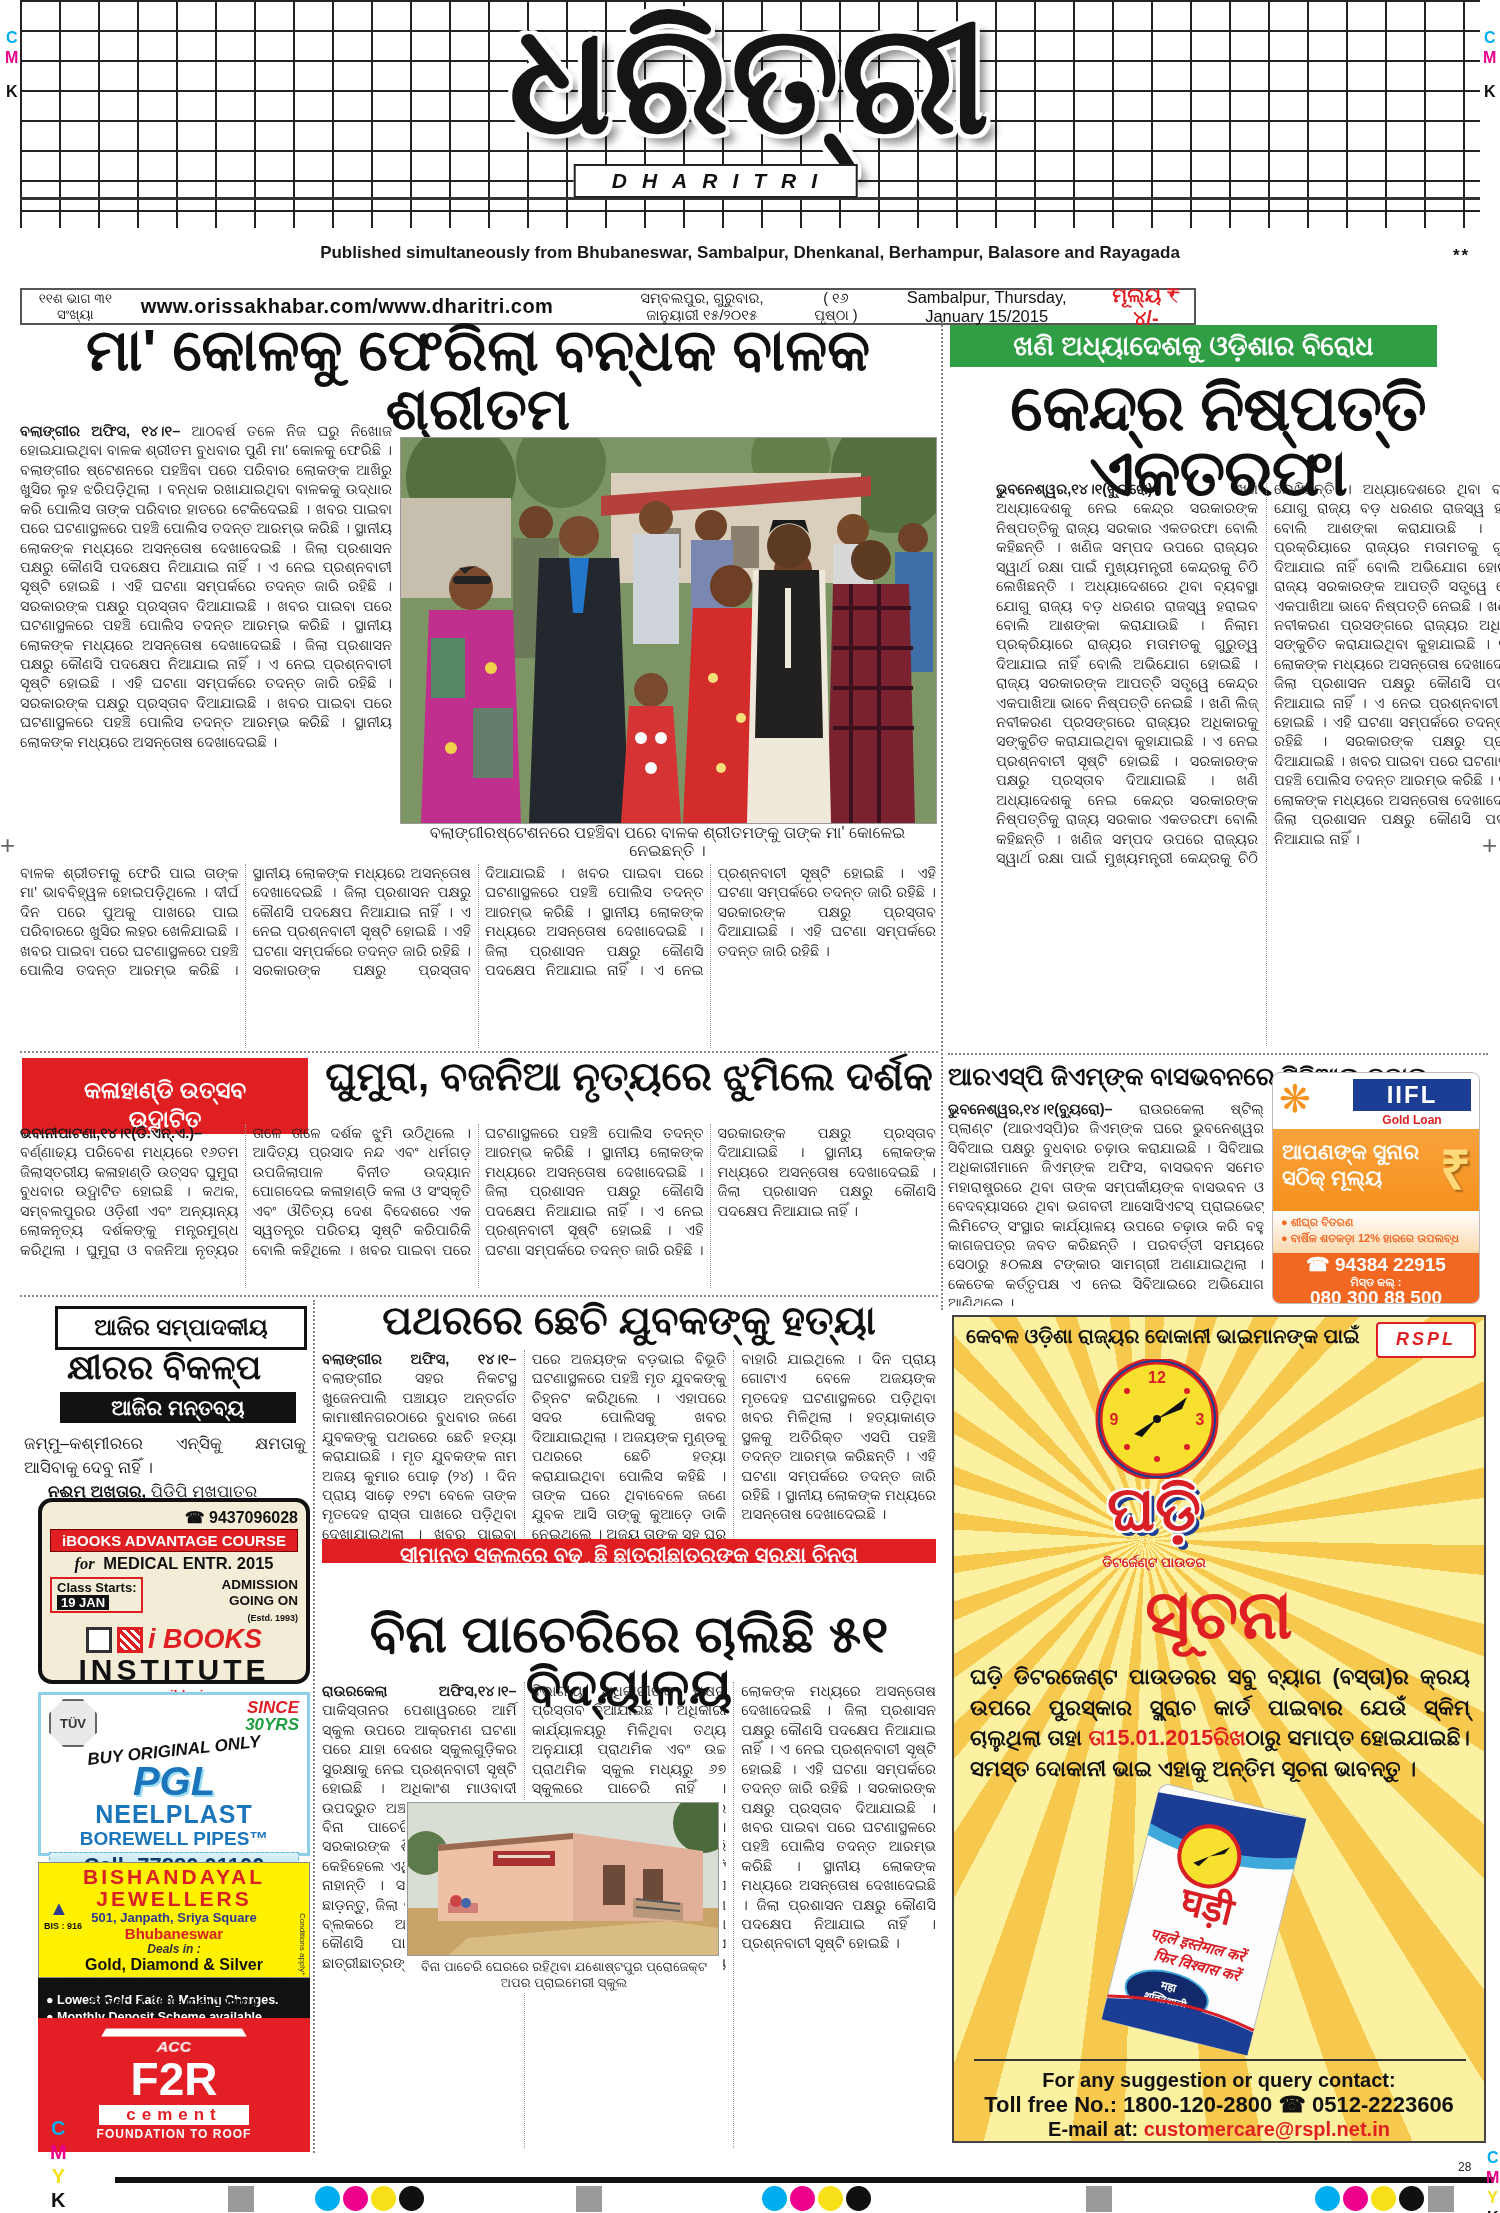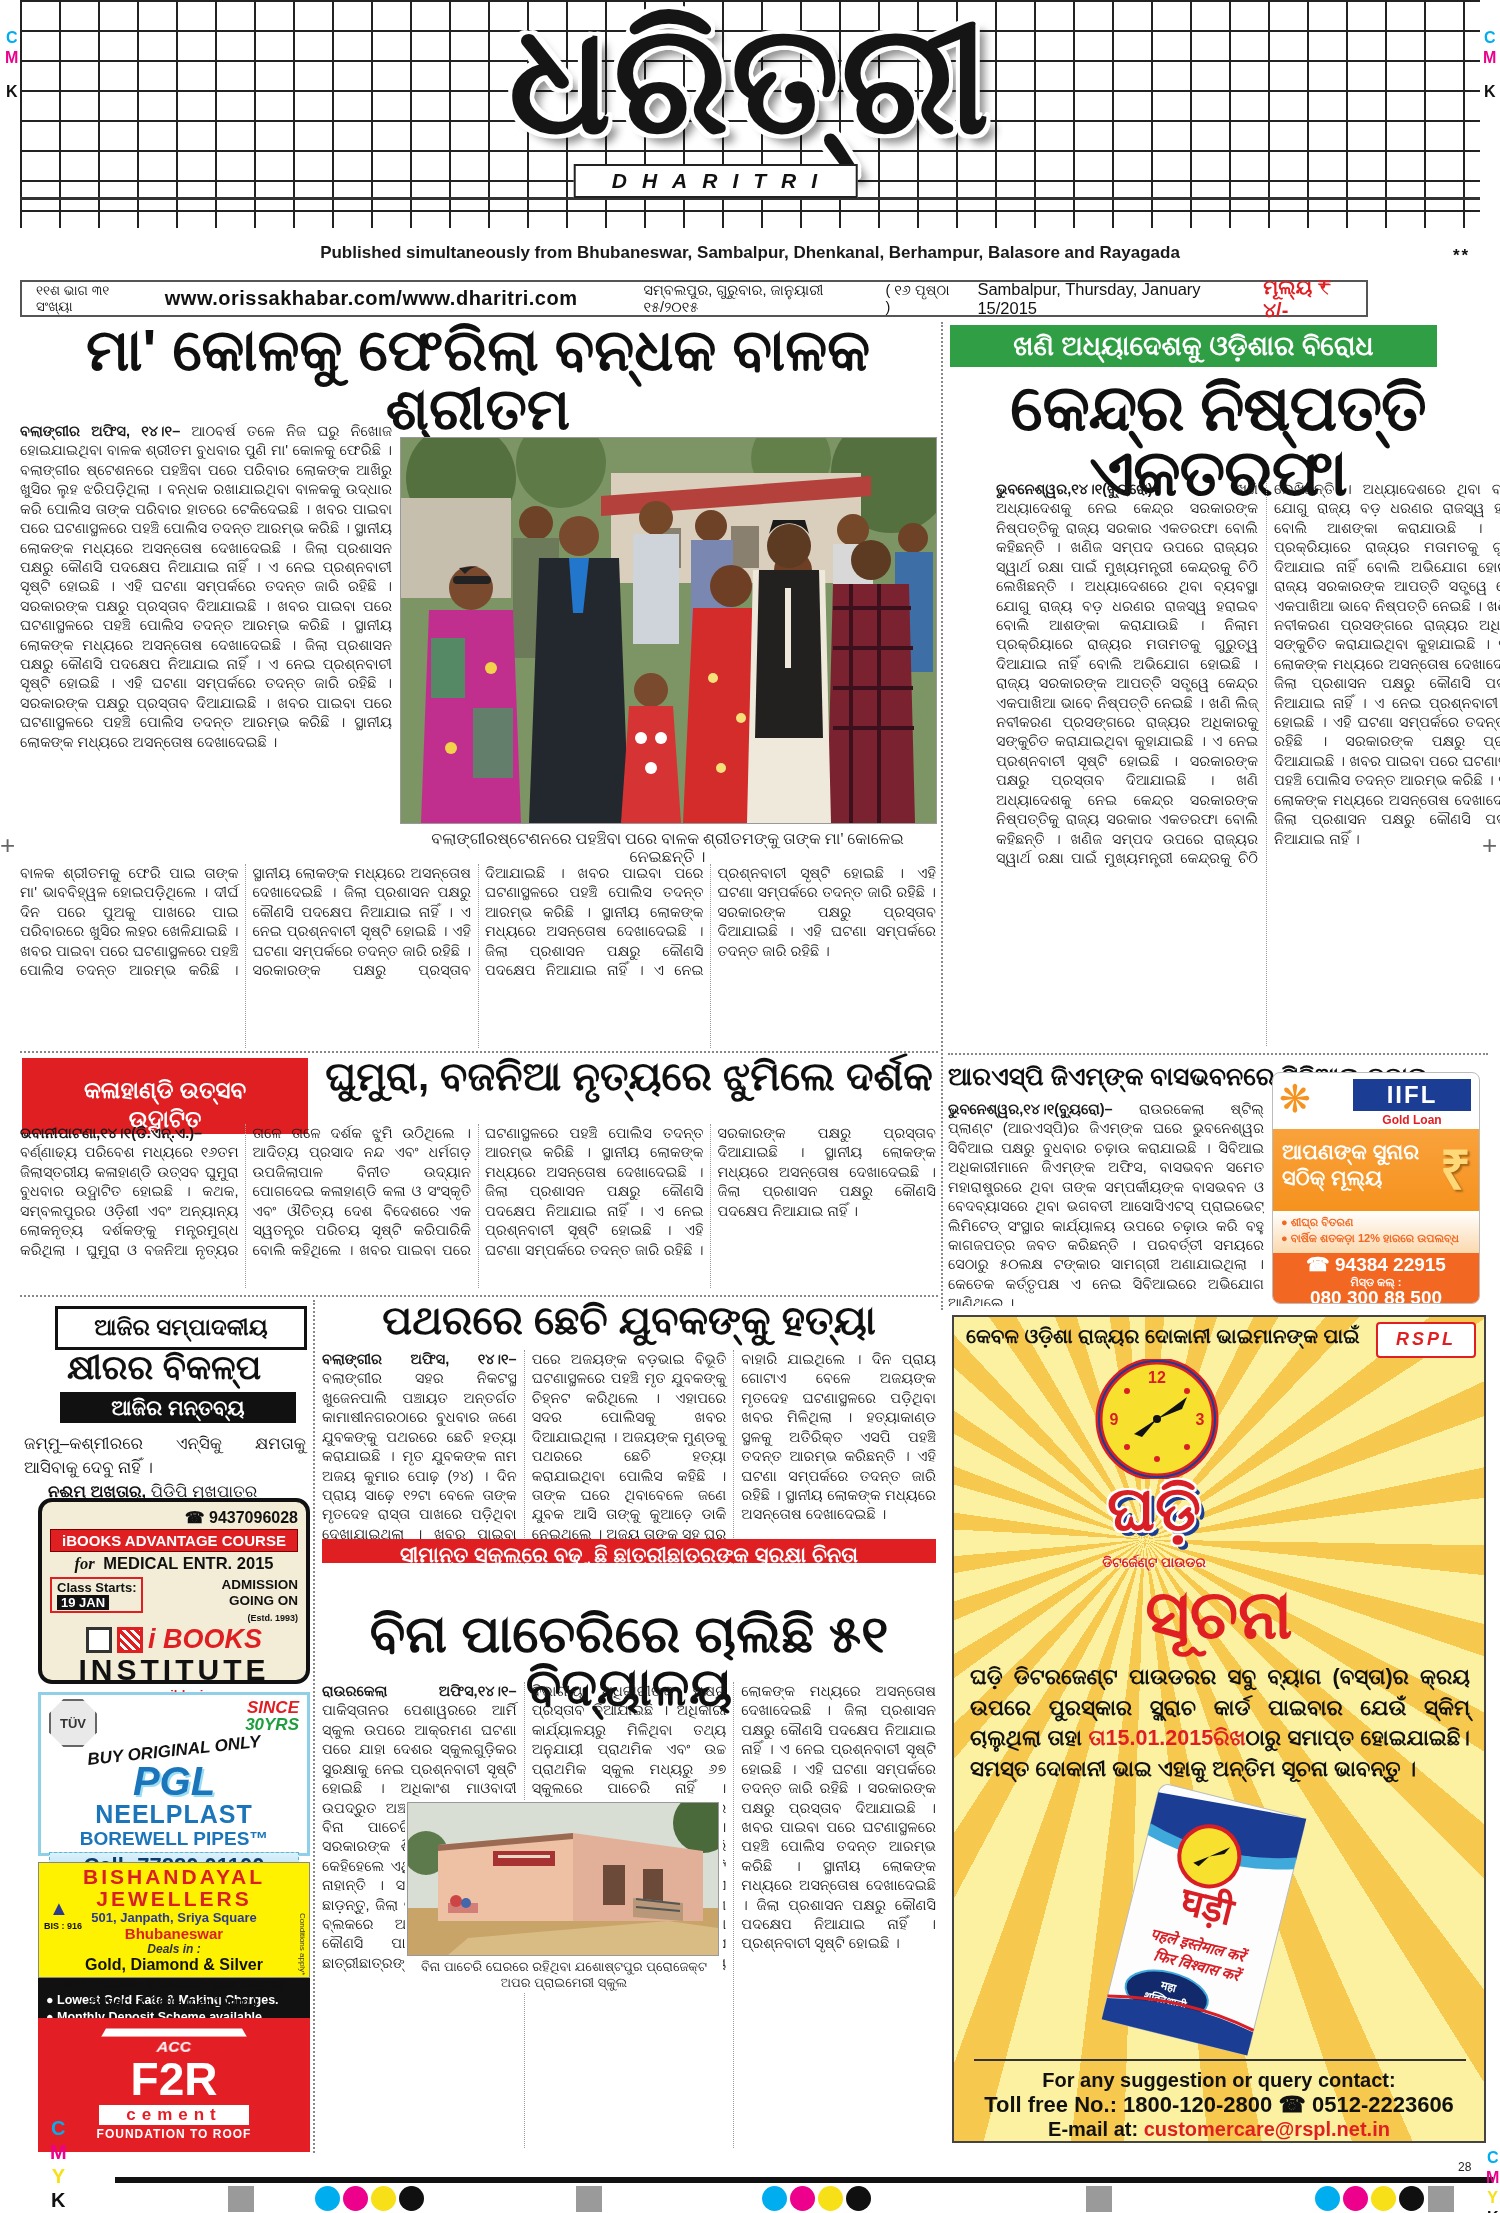--- a/index.html
+++ b/index.html
@@ -13,22 +13,22 @@
       repeating-linear-gradient(to bottom,#222 0 2px,transparent 2px 30px);
     background-position:0 0;}
   .grid-rule{left:20px;top:197px;width:1460px;height:3px;background:#333;}
   .logo-odia{left:0;top:-8px;width:1500px;text-align:center;font-size:152px;font-weight:bold;
     line-height:1.15;color:#151515;letter-spacing:2px;
     text-shadow:4px 4px 0 #fff,-4px -4px 0 #fff,4px -4px 0 #fff,-4px 4px 0 #fff,0 4px 0 #fff,4px 0 0 #fff,9px 9px 8px rgba(0,0,0,.45);}
   .logo-box{left:50%;top:164px;transform:translateX(-62%);background:#fff;border:2px solid #222;
     padding:3px 24px 3px 36px;font-size:21px;font-weight:bold;font-style:italic;letter-spacing:15px;}
   .published{left:0;top:243px;width:1500px;text-align:center;font-weight:bold;font-size:17px;color:#1a1a1a;}
   .stars{left:1453px;top:246px;font-size:17px;font-weight:bold;letter-spacing:2px;}
-  .infobar{left:20px;top:280px;width:1348px;height:37px;border:2px solid #555;background:#fff;
-    display:flex;align-items:center;box-sizing:border-box;padding:0 14px;gap:26px;}
+  .infobar{left:20px;top:288px;width:1176px;height:37px;border:2px solid #555;background:#fff;
+    display:flex;align-items:center;box-sizing:border-box;padding:0 14px;gap:26px;text-align:center;}
   .infobar .edition{font-size:13.5px;}
   .infobar .site{font-size:20px;font-weight:bold;letter-spacing:.5px;}
   .infobar .od-date{font-size:14.5px;margin-left:40px;}
   .infobar .en-date{font-size:16.5px;}
   .infobar .price{margin-left:auto;color:#e01f23;font-size:20px;font-weight:bold;}
   
   .headline{font-weight:bold;color:#101010;line-height:1.02;}
   .body-txt{font-size:14.5px;line-height:1.34;text-align:justify;overflow:hidden;color:#191919;}
   .cols2{column-count:2;column-gap:16px;column-rule:1px dotted #999;margin-left:48px;}
   .cols3{column-count:3;column-gap:15px;column-rule:1px dotted #999;}
@@ -253,21 +253,21 @@
       <circle cx="470" cy="122" r="20" fill="#5d3a22"></circle>
       <path d="M432 146 L508 146 L514 385 L426 385 Z" fill="#7a2230"></path>
       <path d="M432 170 H510 M432 210 H512 M432 250 H512 M432 290 H513 M450 146 V385 M478 146 V385" stroke="#3c101c" stroke-width="4" fill="none"></path>
 
       <circle cx="388" cy="108" r="22" fill="#5d3a22"></circle>
         <path d="M368 96 a24 24 0 0 1 40 0 l-4 -14 l-32 0 z" fill="#1a1a1a"></path>
       <path d="M352 132 L424 132 L430 385 L346 385 Z" fill="#efe9dc"></path>
       <path d="M358 132 L418 132 L422 300 L354 300 Z" fill="#22211f"></path>
       <rect x="384" y="150" width="6" height="80" fill="#efe9dc"></rect>
     </svg>
-    <div class="caption" style="margin-top:6px;font-family:Liberation Serif, serif;">ବଲାଙ୍ଗୀରଷ୍ଟେଶନରେ ପହଞ୍ଚିବା ପରେ ବାଳକ ଶ୍ରୀତମଙ୍କୁ ତାଙ୍କ ମା' କୋଳେଇ ନେଇଛନ୍ତି ।</div>
+    <div class="caption" style="">ବଲାଙ୍ଗୀରଷ୍ଟେଶନରେ ପହଞ୍ଚିବା ପରେ ବାଳକ ଶ୍ରୀତମଙ୍କୁ ତାଙ୍କ ମା' କୋଳେଇ ନେଇଛନ୍ତି ।</div>
   </div>
 
   <div class="abs body-txt cols4" style="left:20px;top:864px;width:916px;height:184px;">ବାଳକ ଶ୍ରୀତମକୁ ଫେରି ପାଇ ତାଙ୍କ ମା' ଭାବବିହ୍ୱଳ ହୋଇପଡ଼ିଥିଲେ । ଦୀର୍ଘ ଦିନ ପରେ ପୁଅକୁ ପାଖରେ ପାଇ ପରିବାରରେ ଖୁସିର ଲହର ଖେଳିଯାଇଛି । ଖବର ପାଇବା ପରେ ଘଟଣାସ୍ଥଳରେ ପହଞ୍ଚି ପୋଲିସ ତଦନ୍ତ ଆରମ୍ଭ କରିଛି । ସ୍ଥାନୀୟ ଲୋକଙ୍କ ମଧ୍ୟରେ ଅସନ୍ତୋଷ ଦେଖାଦେଇଛି । ଜିଲା ପ୍ରଶାସନ ପକ୍ଷରୁ କୌଣସି ପଦକ୍ଷେପ ନିଆଯାଇ ନାହିଁ । ଏ ନେଇ ପ୍ରଶ୍ନବାଚୀ ସୃଷ୍ଟି ହୋଇଛି । ଏହି ଘଟଣା ସମ୍ପର୍କରେ ତଦନ୍ତ ଜାରି ରହିଛି । ସରକାରଙ୍କ ପକ୍ଷରୁ ପ୍ରସ୍ତାବ ଦିଆଯାଇଛି । ଖବର ପାଇବା ପରେ ଘଟଣାସ୍ଥଳରେ ପହଞ୍ଚି ପୋଲିସ ତଦନ୍ତ ଆରମ୍ଭ କରିଛି । ସ୍ଥାନୀୟ ଲୋକଙ୍କ ମଧ୍ୟରେ ଅସନ୍ତୋଷ ଦେଖାଦେଇଛି । ଜିଲା ପ୍ରଶାସନ ପକ୍ଷରୁ କୌଣସି ପଦକ୍ଷେପ ନିଆଯାଇ ନାହିଁ । ଏ ନେଇ ପ୍ରଶ୍ନବାଚୀ ସୃଷ୍ଟି ହୋଇଛି । ଏହି ଘଟଣା ସମ୍ପର୍କରେ ତଦନ୍ତ ଜାରି ରହିଛି । ସରକାରଙ୍କ ପକ୍ଷରୁ ପ୍ରସ୍ତାବ ଦିଆଯାଇଛି । ଏହି ଘଟଣା ସମ୍ପର୍କରେ ତଦନ୍ତ ଜାରି ରହିଛି ।</div>
 
   <div class="abs headline" style="left:946px;top:376px;width:544px;font-size:64px;text-align:center;letter-spacing:-1px;">କେନ୍ଦ୍ର ନିଷ୍ପତ୍ତି ଏକତରଫା</div>
   <div class="abs kicker-green" style="left:950px;top:325px;width:487px;height:42px;">ଖଣି ଅଧ୍ୟାଦେଶକୁ ଓଡ଼ିଶାର ବିରୋଧ</div>
   <div class="abs body-txt cols2" style="left:948px;top:480px;width:540px;height:566px;">
     <span class="dateline">ଭୁବନେଶ୍ୱର,୧୪।୧(ବ୍ୟୁରୋ)–</span>
     <span>ଖଣି ଅଧ୍ୟାଦେଶକୁ ନେଇ କେନ୍ଦ୍ର ସରକାରଙ୍କ ନିଷ୍ପତ୍ତିକୁ ରାଜ୍ୟ ସରକାର ଏକତରଫା ବୋଲି କହିଛନ୍ତି । ଖଣିଜ ସମ୍ପଦ ଉପରେ ରାଜ୍ୟର ସ୍ୱାର୍ଥ ରକ୍ଷା ପାଇଁ ମୁଖ୍ୟମନ୍ତ୍ରୀ କେନ୍ଦ୍ରକୁ ଚିଠି ଲେଖିଛନ୍ତି । ଅଧ୍ୟାଦେଶରେ ଥିବା ବ୍ୟବସ୍ଥା ଯୋଗୁ ରାଜ୍ୟ ବଡ଼ ଧରଣର ରାଜସ୍ୱ ହରାଇବ ବୋଲି ଆଶଙ୍କା କରାଯାଉଛି । ନିଲାମ ପ୍ରକ୍ରିୟାରେ ରାଜ୍ୟର ମତାମତକୁ ଗୁରୁତ୍ୱ ଦିଆଯାଇ ନାହିଁ ବୋଲି ଅଭିଯୋଗ ହୋଇଛି । ରାଜ୍ୟ ସରକାରଙ୍କ ଆପତ୍ତି ସତ୍ତ୍ୱେ କେନ୍ଦ୍ର ଏକପାଖିଆ ଭାବେ ନିଷ୍ପତ୍ତି ନେଇଛି । ଖଣି ଲିଜ୍ ନବୀକରଣ ପ୍ରସଙ୍ଗରେ ରାଜ୍ୟର ଅଧିକାରକୁ ସଙ୍କୁଚିତ କରାଯାଇଥିବା କୁହାଯାଇଛି । ଏ ନେଇ ପ୍ରଶ୍ନବାଚୀ ସୃଷ୍ଟି ହୋଇଛି । ସରକାରଙ୍କ ପକ୍ଷରୁ ପ୍ରସ୍ତାବ ଦିଆଯାଇଛି । ଖଣି ଅଧ୍ୟାଦେଶକୁ ନେଇ କେନ୍ଦ୍ର ସରକାରଙ୍କ ନିଷ୍ପତ୍ତିକୁ ରାଜ୍ୟ ସରକାର ଏକତରଫା ବୋଲି କହିଛନ୍ତି । ଖଣିଜ ସମ୍ପଦ ଉପରେ ରାଜ୍ୟର ସ୍ୱାର୍ଥ ରକ୍ଷା ପାଇଁ ମୁଖ୍ୟମନ୍ତ୍ରୀ କେନ୍ଦ୍ରକୁ ଚିଠି ଲେଖିଛନ୍ତି । ଅଧ୍ୟାଦେଶରେ ଥିବା ବ୍ୟବସ୍ଥା ଯୋଗୁ ରାଜ୍ୟ ବଡ଼ ଧରଣର ରାଜସ୍ୱ ହରାଇବ ବୋଲି ଆଶଙ୍କା କରାଯାଉଛି । ନିଲାମ ପ୍ରକ୍ରିୟାରେ ରାଜ୍ୟର ମତାମତକୁ ଗୁରୁତ୍ୱ ଦିଆଯାଇ ନାହିଁ ବୋଲି ଅଭିଯୋଗ ହୋଇଛି । ରାଜ୍ୟ ସରକାରଙ୍କ ଆପତ୍ତି ସତ୍ତ୍ୱେ କେନ୍ଦ୍ର ଏକପାଖିଆ ଭାବେ ନିଷ୍ପତ୍ତି ନେଇଛି । ଖଣି ଲିଜ୍ ନବୀକରଣ ପ୍ରସଙ୍ଗରେ ରାଜ୍ୟର ଅଧିକାରକୁ ସଙ୍କୁଚିତ କରାଯାଇଥିବା କୁହାଯାଇଛି । ସ୍ଥାନୀୟ ଲୋକଙ୍କ ମଧ୍ୟରେ ଅସନ୍ତୋଷ ଦେଖାଦେଇଛି । ଜିଲା ପ୍ରଶାସନ ପକ୍ଷରୁ କୌଣସି ପଦକ୍ଷେପ ନିଆଯାଇ ନାହିଁ । ଏ ନେଇ ପ୍ରଶ୍ନବାଚୀ ସୃଷ୍ଟି ହୋଇଛି । ଏହି ଘଟଣା ସମ୍ପର୍କରେ ତଦନ୍ତ ଜାରି ରହିଛି । ସରକାରଙ୍କ ପକ୍ଷରୁ ପ୍ରସ୍ତାବ ଦିଆଯାଇଛି । ଖବର ପାଇବା ପରେ ଘଟଣାସ୍ଥଳରେ ପହଞ୍ଚି ପୋଲିସ ତଦନ୍ତ ଆରମ୍ଭ କରିଛି । ସ୍ଥାନୀୟ ଲୋକଙ୍କ ମଧ୍ୟରେ ଅସନ୍ତୋଷ ଦେଖାଦେଇଛି । ଜିଲା ପ୍ରଶାସନ ପକ୍ଷରୁ କୌଣସି ପଦକ୍ଷେପ ନିଆଯାଇ ନାହିଁ ।</span>
   </div>

